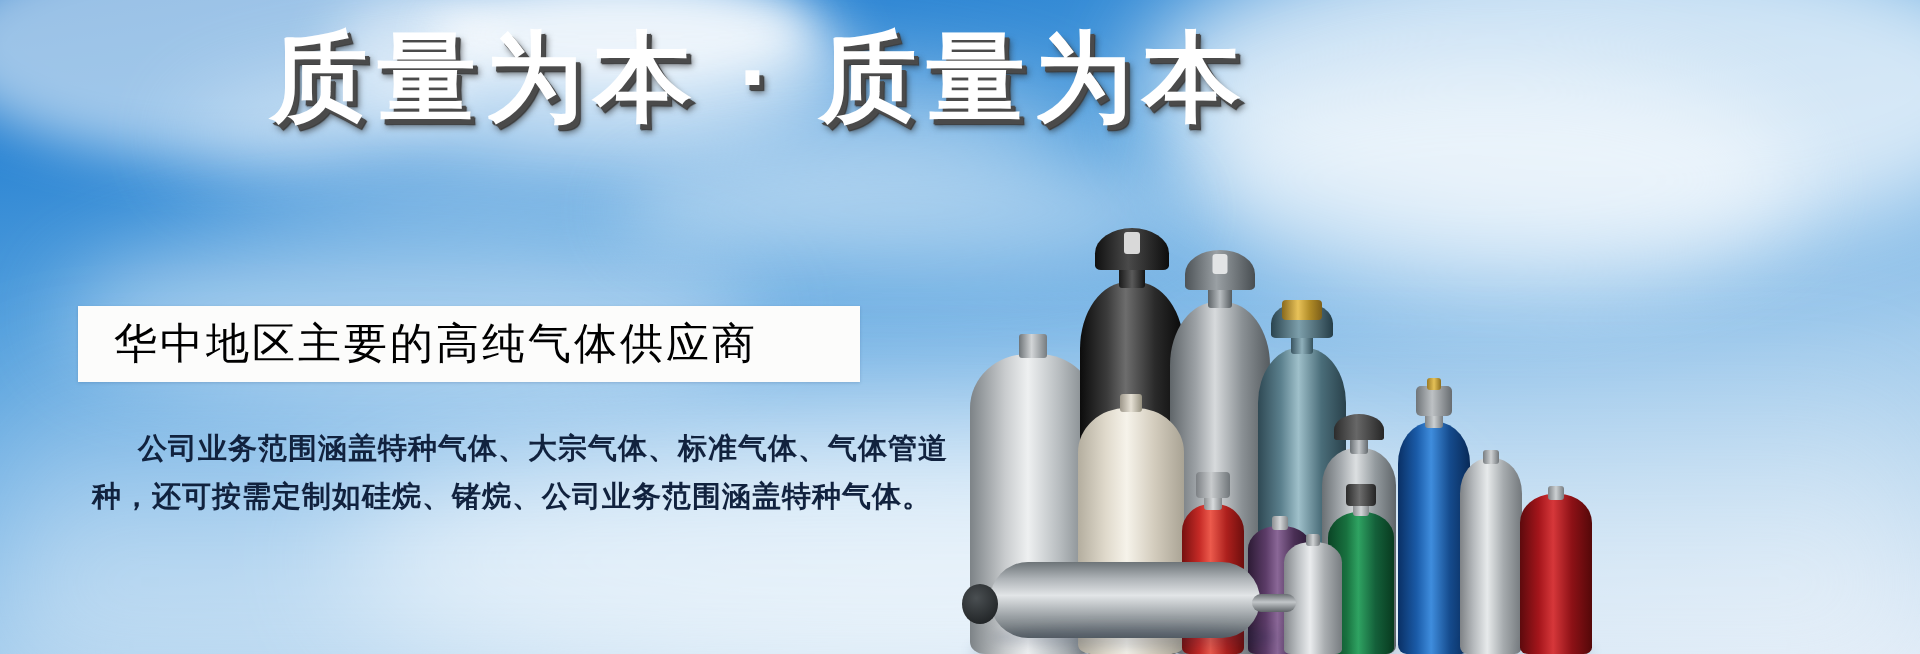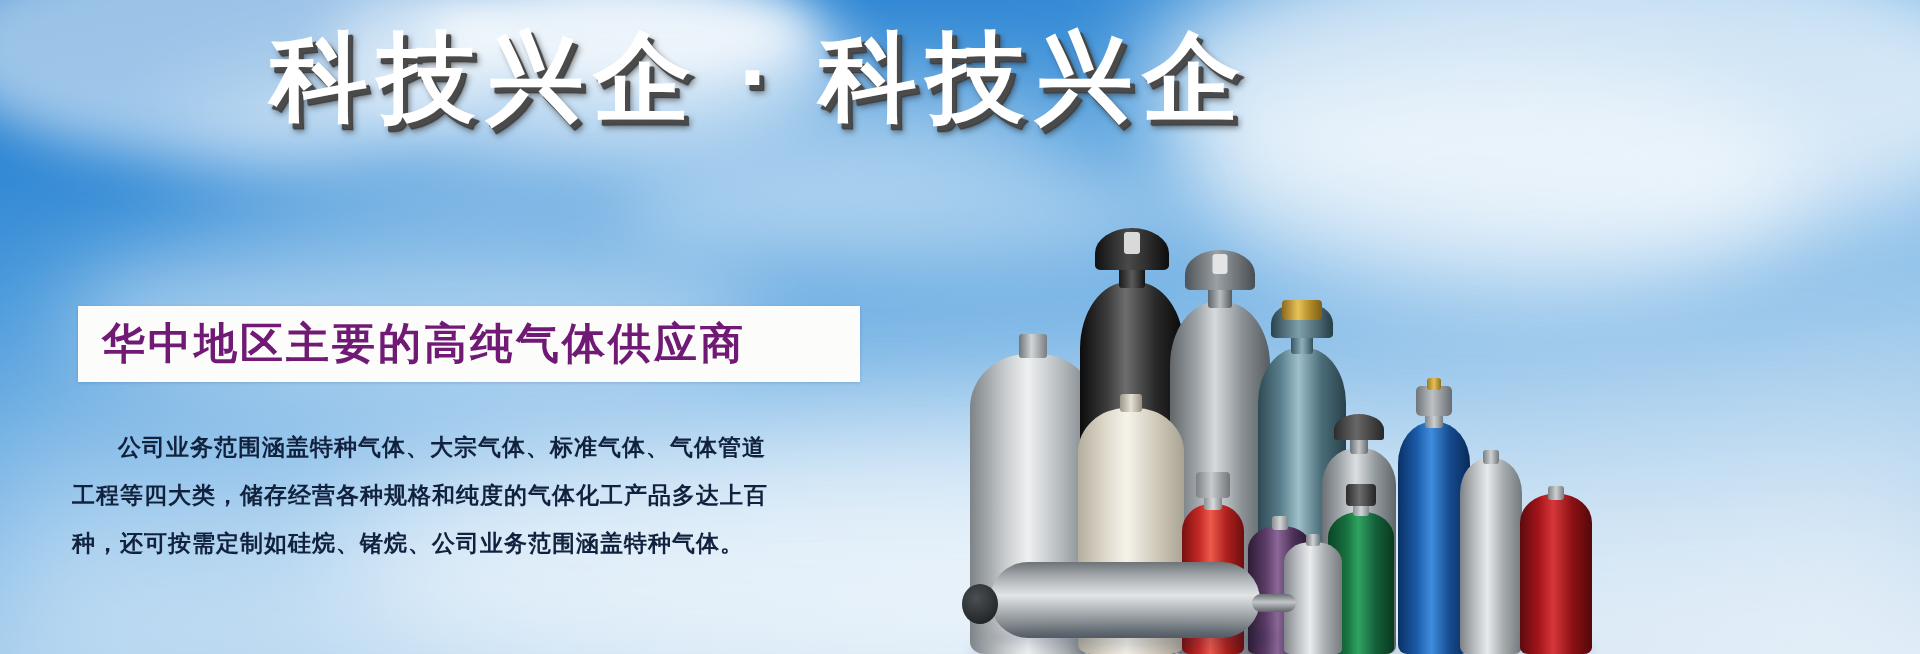--- a/index.html
+++ b/index.html
@@ -61,37 +61,37 @@
     top:306px;
     width:782px;
     height:76px;
     background:#fcfcfb;
     box-shadow:0 1px 3px rgba(0,40,90,.18);
     display:flex;
     align-items:center;
   }
   #callout-text{
     font-family:"Liberation Sans","DejaVu Sans",sans-serif;
-    font-weight:bold;
+    font-weight:normal;
     font-size:43px;
-    color:#701a75;
+    color:#000000;
     letter-spacing:3px;
-    margin-left:24px;
+    margin-left:36px;
     white-space:nowrap;
   }
 
   
   #body-paragraph{
     position:absolute;
-    left:72px;
+    left:92px;
     top:424px;
     width:790px;
-    font-family:Liberation Serif, serif;
+    font-family:Liberation Sans, sans-serif;
     font-weight:bold;
-    font-size:23px;
+    font-size:29px;
     line-height:48px;
     color:#11223e;
     letter-spacing:1px;
   }
   #body-paragraph .pline{white-space:nowrap;}
   #body-paragraph .indent{padding-left:46px;}
 
   
   #product-group{position:absolute;left:960px;top:0;width:960px;height:654px;}
   .cyl{position:absolute;bottom:0;}
@@ -112,30 +112,29 @@
   <div class="cloud" id="cloud-topmost-streak"></div>
   <div class="cloud" id="cloud-band-upper"></div>
   <div class="cloud" id="cloud-right-big"></div>
   <div class="cloud" id="cloud-right-2"></div>
   <div class="cloud" id="cloud-mid-left"></div>
   <div class="cloud" id="cloud-center-wisp"></div>
   <div class="cloud" id="cloud-bottom-glow"></div>
   <div class="cloud" id="cloud-lower-haze"></div>
 
   <div id="headline-block">
-    <div id="headline">科技兴企 · 科技兴企</div>
+    <div id="headline">质量为本 · 质量为本</div>
   </div>
 
   <div id="callout-box">
     <div id="callout-text">华中地区主要的高纯气体供应商</div>
   </div>
 
   <div id="body-paragraph">
     <div class="pline indent">公司业务范围涵盖特种气体、大宗气体、标准气体、气体管道</div>
-    <div class="pline">工程等四大类，储存经营各种规格和纯度的气体化工产品多达上百</div>
     <div class="pline">种，还可按需定制如硅烷、锗烷、公司业务范围涵盖特种气体。</div>
   </div>
 
   <div id="product-group">
 
     <div class="cyl" style="left:10px;width:126px;height:320px;">
       <div class="shadow-floor"></div>
       <div class="body" style="height:300px;background:linear-gradient(90deg,#7d8387 0%,#c9ccce 28%,#eef0f1 46%,#b5babd 72%,#70777b 100%);"></div>
       <div class="neck" style="bottom:296px;width:28px;height:24px;background:linear-gradient(90deg,#6e7478,#d2d5d7 45%,#767c80);"></div>
     </div>

